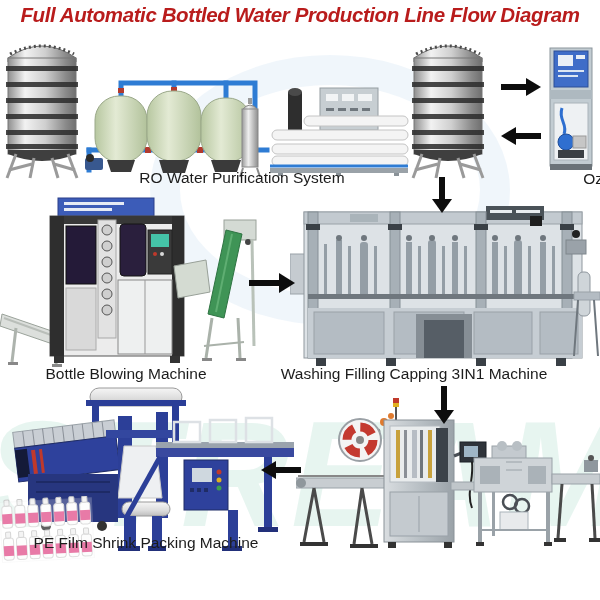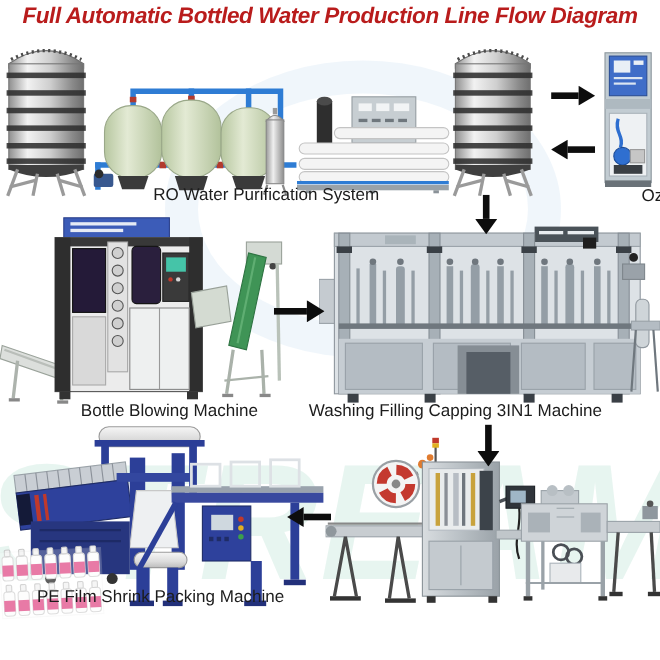--- a/index.html
+++ b/index.html
@@ -561,17 +561,17 @@
     <rect x="7" y="0" width="6" height="24" fill="#0d0d0d"></rect>
       <polygon points="0,24 10,38 20,24" fill="#0d0d0d"></polygon>
   </svg>
   <svg class="abs" style="left:261px;top:461px;" width="40" height="18" viewBox="0 0 40 18">
     <rect x="15" y="6" width="25" height="6" fill="#0d0d0d"></rect>
       <polygon points="15,0 0,9 15,18" fill="#0d0d0d"></polygon>
   </svg>
 
   <div class="abs mlabel" style="left:218px;top:169px;margin-left:24px;">RO Water Purification System</div>
   <div class="abs mlabel" style="left:606px;top:170px;">Ozone</div>
-  <div class="abs mlabel" style="left:126px;top:365px;margin-left:28px;">Bottle Blowing Machine</div>
+  <div class="abs mlabel" style="left:126px;top:365px;">Bottle Blowing Machine</div>
   <div class="abs mlabel" style="left:414px;top:365px;">Washing Filling Capping 3IN1 Machine</div>
   <div class="abs mlabel" style="left:146px;top:534px;text-align:center;">PE Film Shrink Packing Machine</div>
 
 </div>
 
 </body></html>

